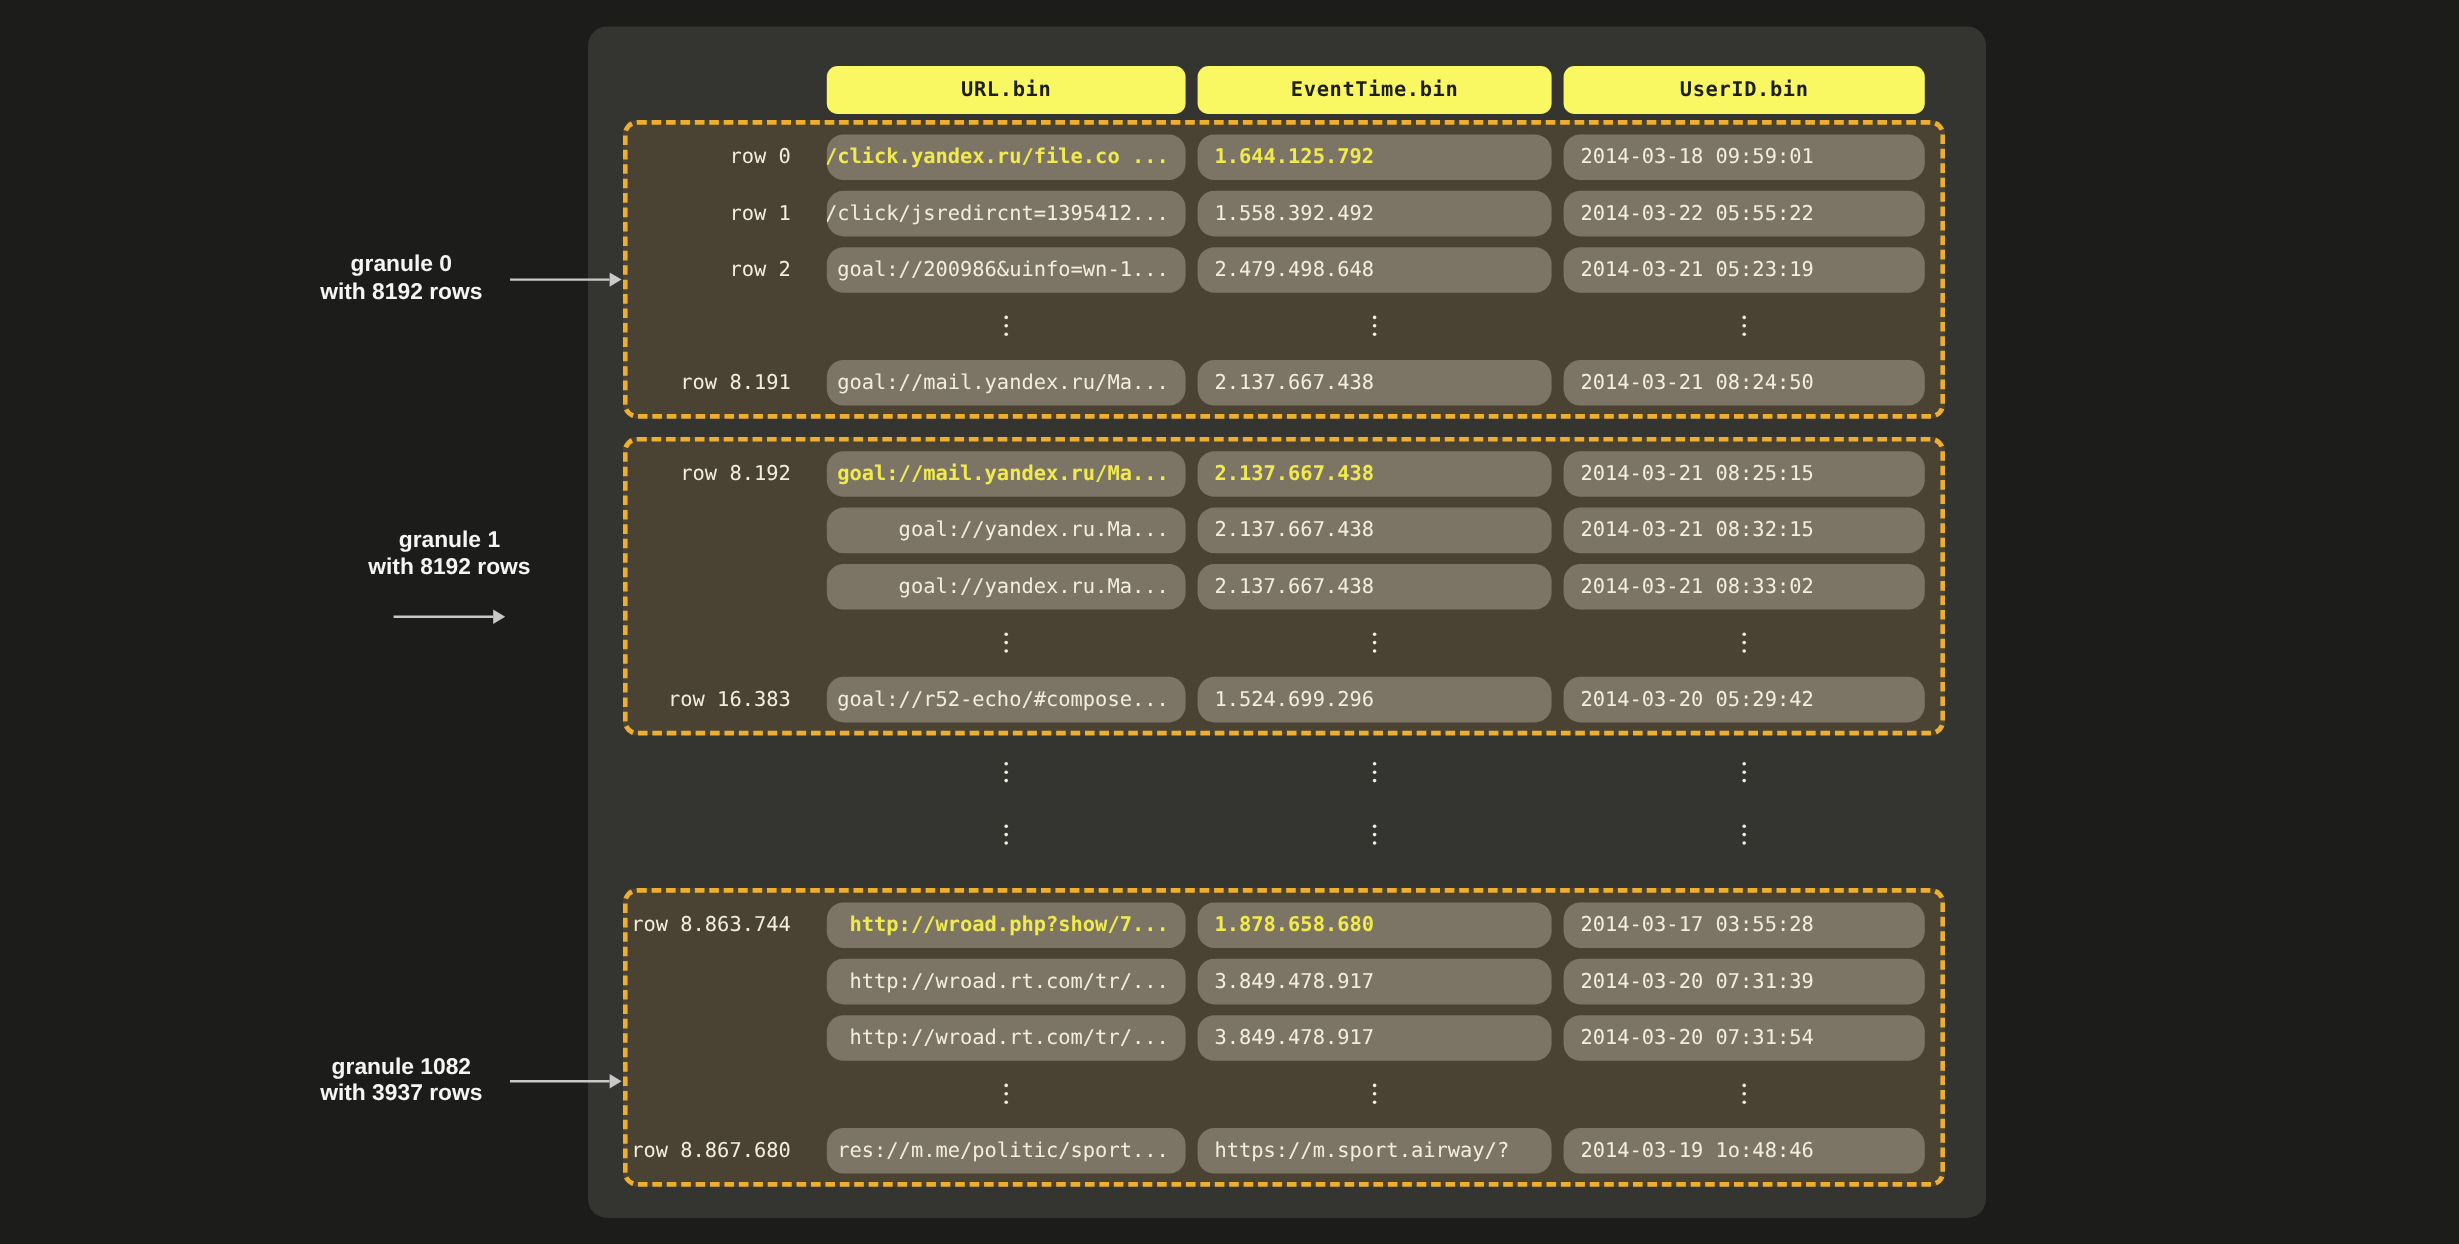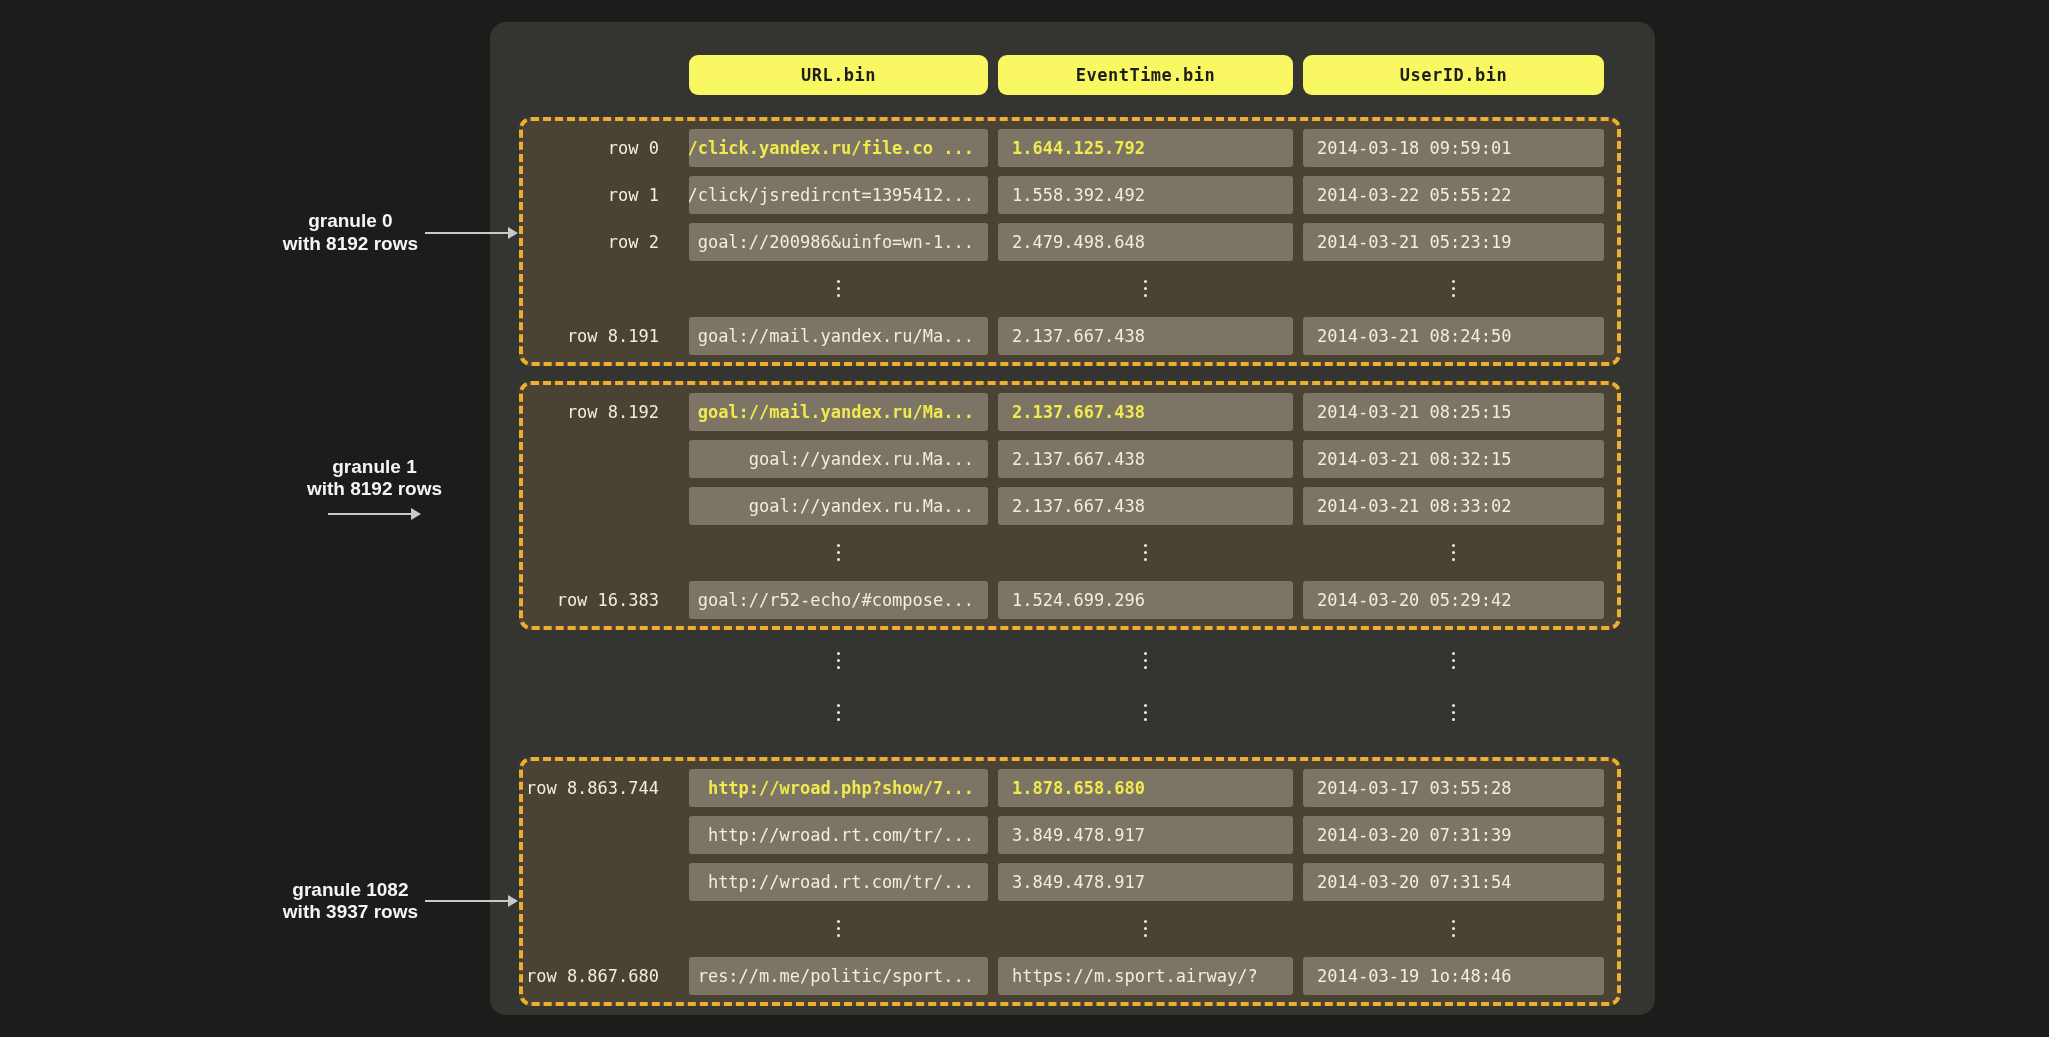--- a/index.html
+++ b/index.html
@@ -22,39 +22,39 @@
   .panel{position:absolute;left:490px;top:22px;width:1165px;height:993px;background:var(--panel-bg);border-radius:16px;}
 
   .grid{display:grid;grid-template-columns:156px 299px 295px 301px;column-gap:10px;align-items:center;}
   .header-row{margin:33px 0 0 33px;}
   .pill{height:40px;border-radius:9px;background:var(--pill-bg);color:var(--pill-text);
         display:flex;align-items:center;justify-content:center;font-size:17px;font-weight:600;letter-spacing:.5px;}
 
   .granule-box{margin-left:29px;width:1102px;border:4px dashed var(--granule-border);
                border-radius:12px;background:var(--granule-fill);padding:3px 0;}
   #granules .granule-box{margin-top:15px;}
-  #granules .granule-box:first-child{margin-top:22px;}
+  #granules .granule-box:first-child{margin-top:5px;}
   .granule-box .grid{margin-left:0;}
 
   .row-slot{height:47px;}
   .row-label{font-size:17px;color:var(--cell-text);text-align:right;padding-right:20px;white-space:nowrap;}
-  .cell{height:38px;background:var(--cell-bg);border-radius:3px;display:flex;align-items:center;
+  .cell{height:38px;background:var(--cell-bg);border-radius:14px;display:flex;align-items:center;
         padding:0 14px;font-size:17px;color:var(--cell-text);white-space:nowrap;overflow:hidden;}
   .cell.url{justify-content:flex-end;}
   .cell.hl{color:var(--highlight-text);font-weight:bold;}
 
   .dots-cell{display:flex;justify-content:center;align-items:center;height:38px;}
   .vdots{display:flex;flex-direction:column;gap:4px;}
   .vdots i{display:block;width:3px;height:3px;border-radius:50%;background:var(--cell-text);}
 
   .gap-block{margin-left:29px;width:1102px;padding:4px 4px;}
   .gap-block .row-slot{height:52px;}
 
   .side-label{position:absolute;left:230px;width:289px;height:48px;
-              display:flex;align-items:center;justify-content:flex-end;gap:6px;}
+              display:flex;align-items:center;justify-content:flex-end;gap:22px;}
   .side-label .txt{font-family:"Liberation Sans",sans-serif;font-weight:bold;font-size:19px;
                    line-height:1.16;color:var(--label-text);text-align:center;white-space:nowrap;}
   .side-label svg{flex:0 0 auto;display:block;}
 </style>
 </head>
 <body>
 
 <div class="page">
   <div class="panel">
     <div class="grid header-row">

